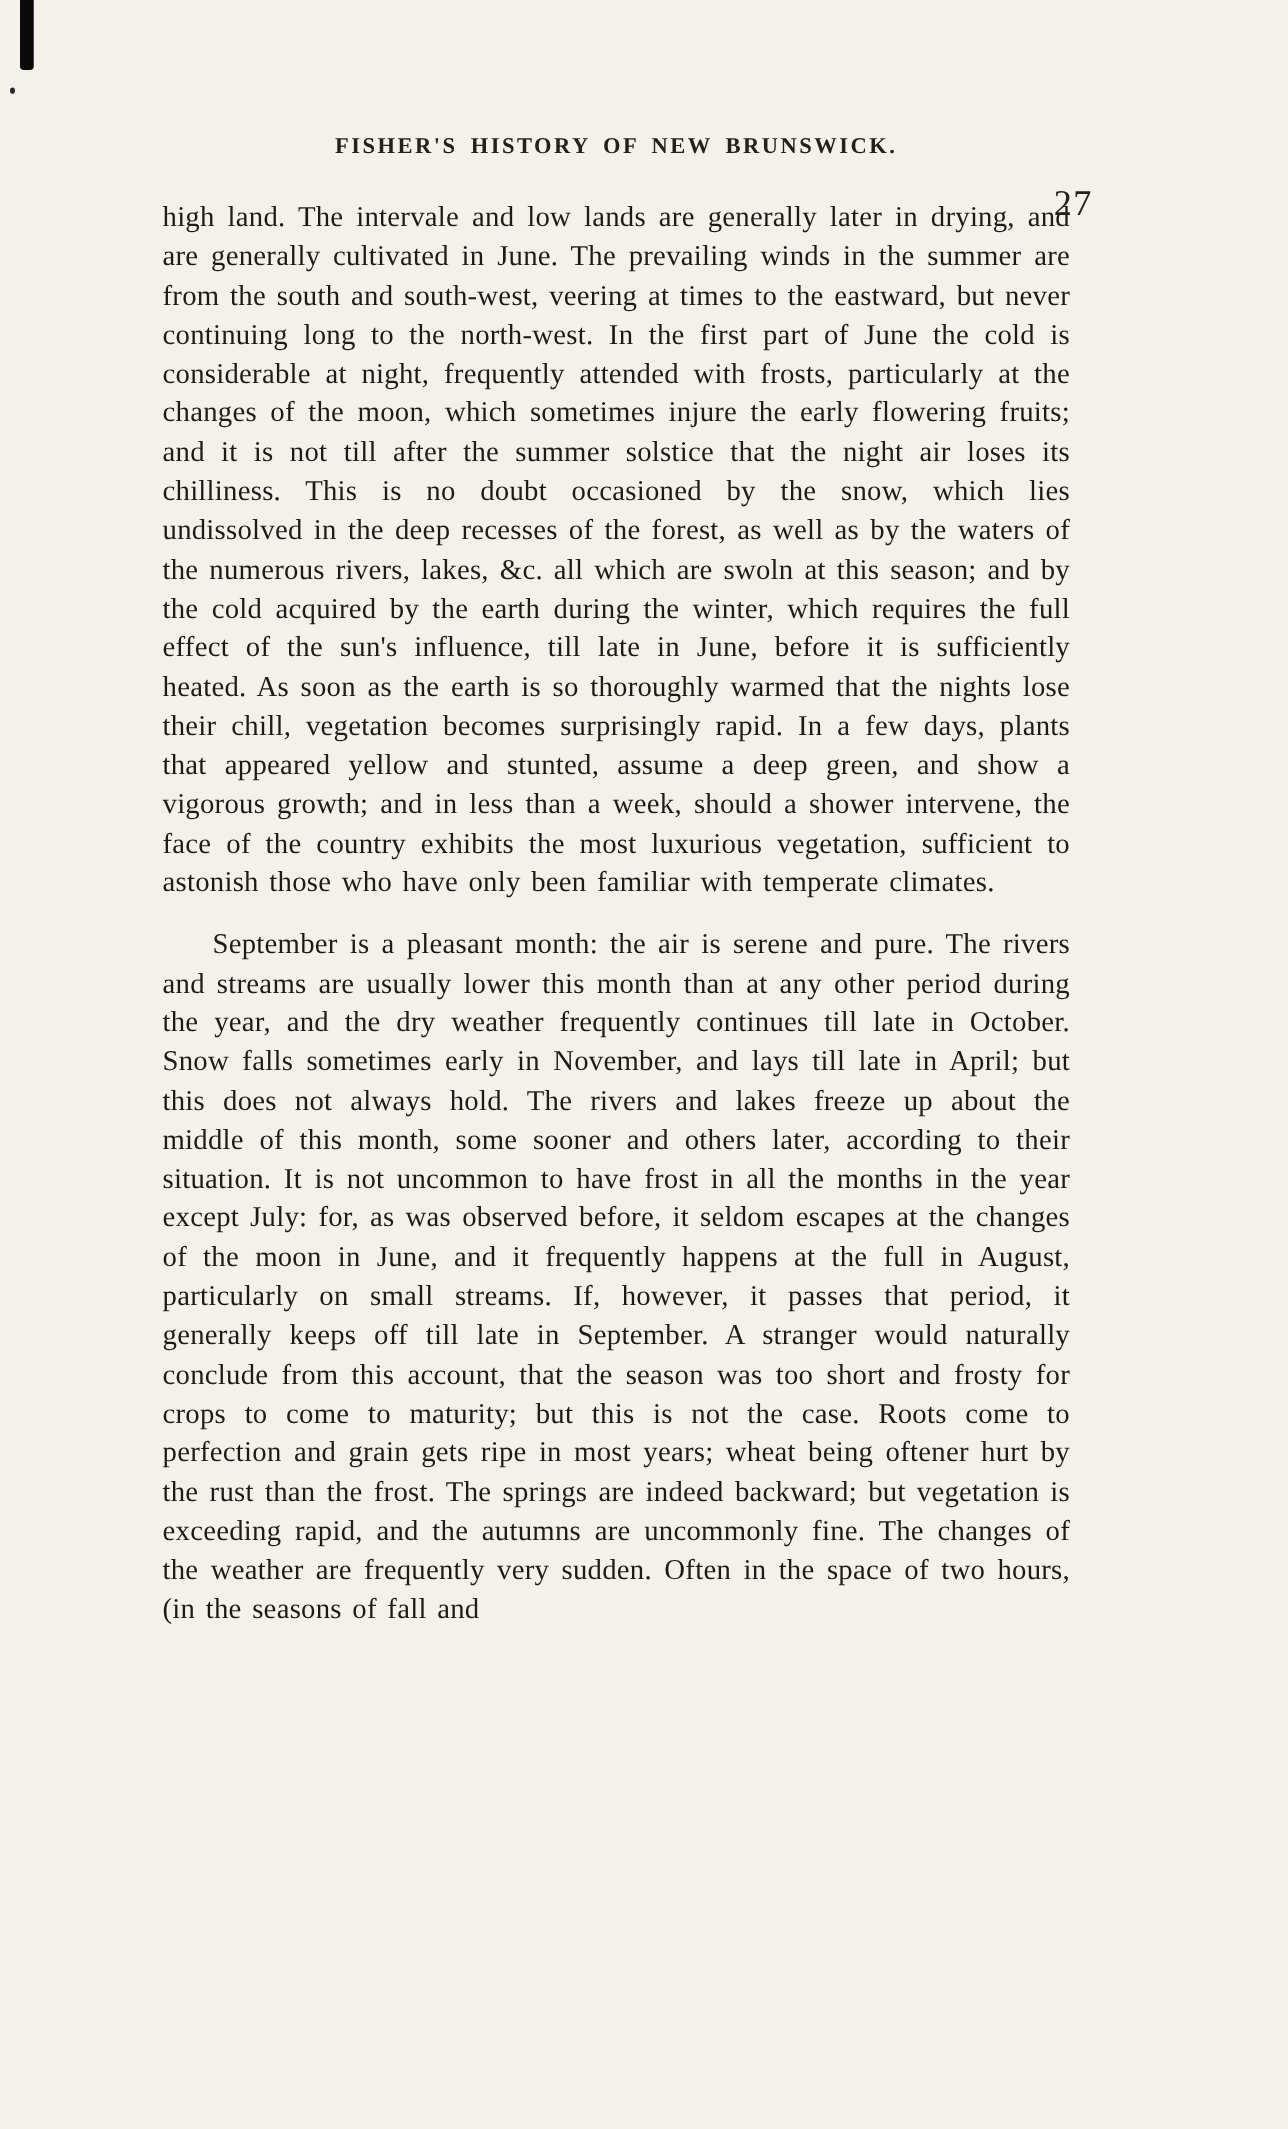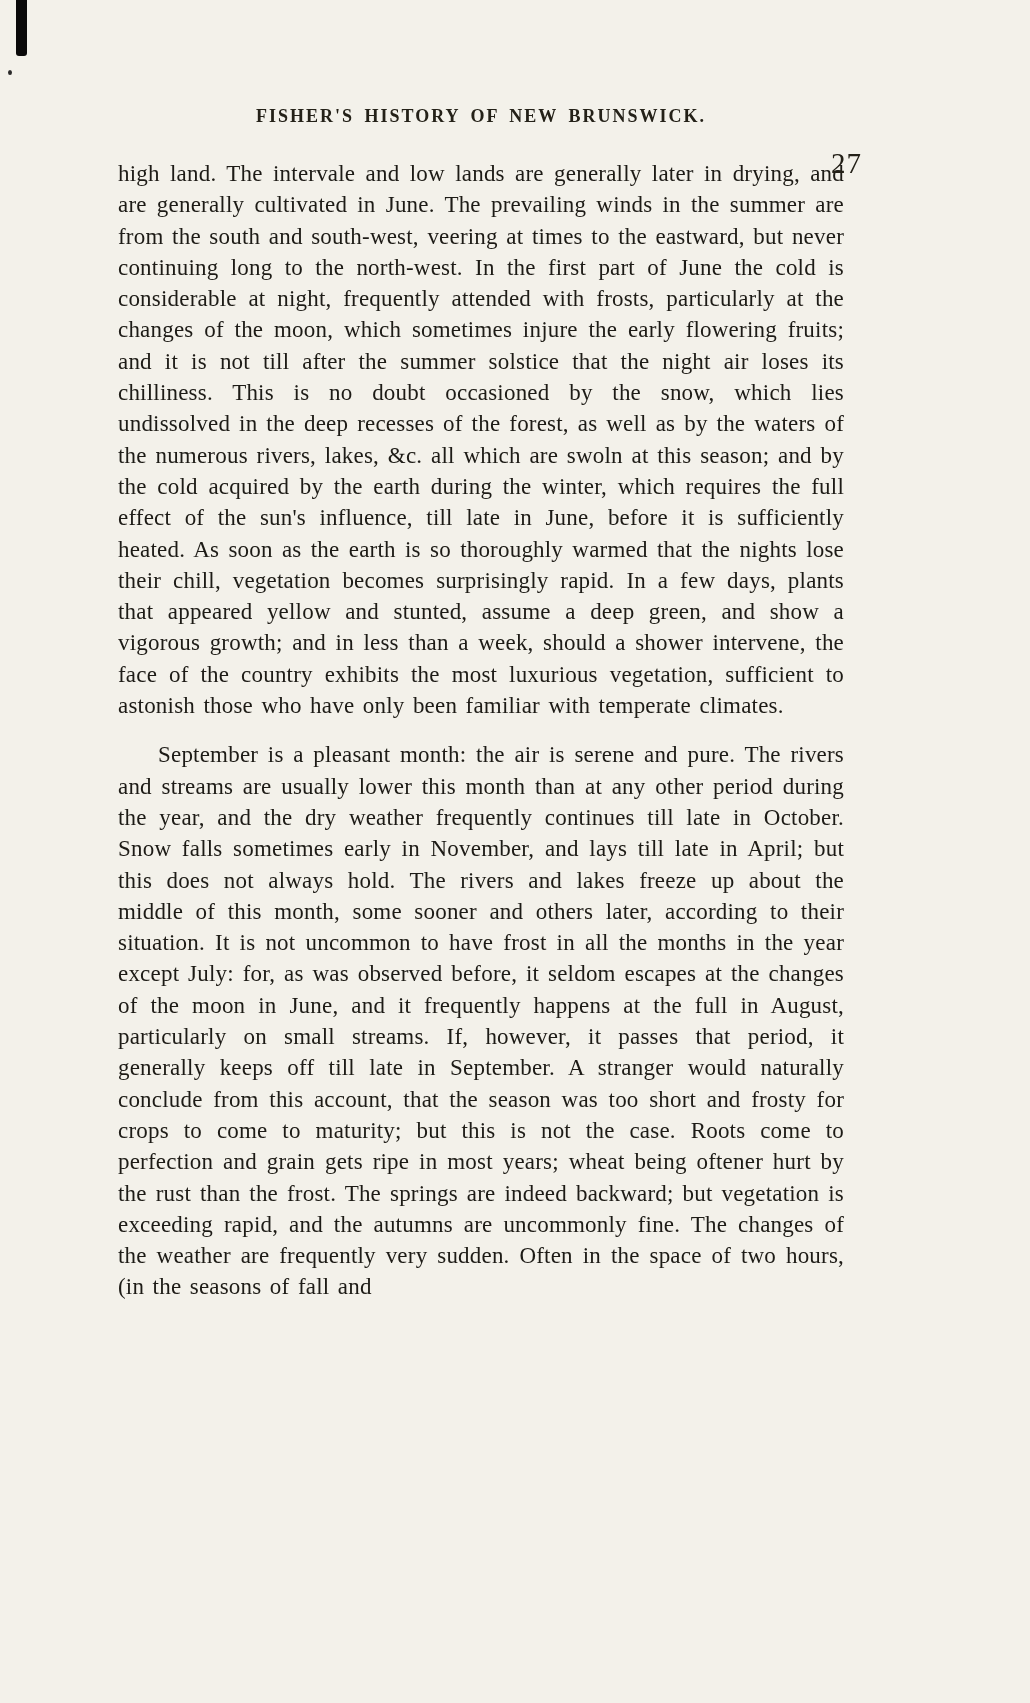--- a/index.html
+++ b/index.html
@@ -29,21 +29,21 @@
     position: absolute;
     left: 8px;
     top: 70px;
     width: 4px;
     height: 5px;
     background: #2a2a2a;
     border-radius: 50%;
   }
   .content {
     position: absolute;
-    left: 100px;
+    left: 112px;
     top: 100px;
     width: 762px;
   }
   .running-header {
     position: relative;
     width: 100%;
     height: 34px;
     margin-bottom: 24px;
   }
   .running-header .title {

